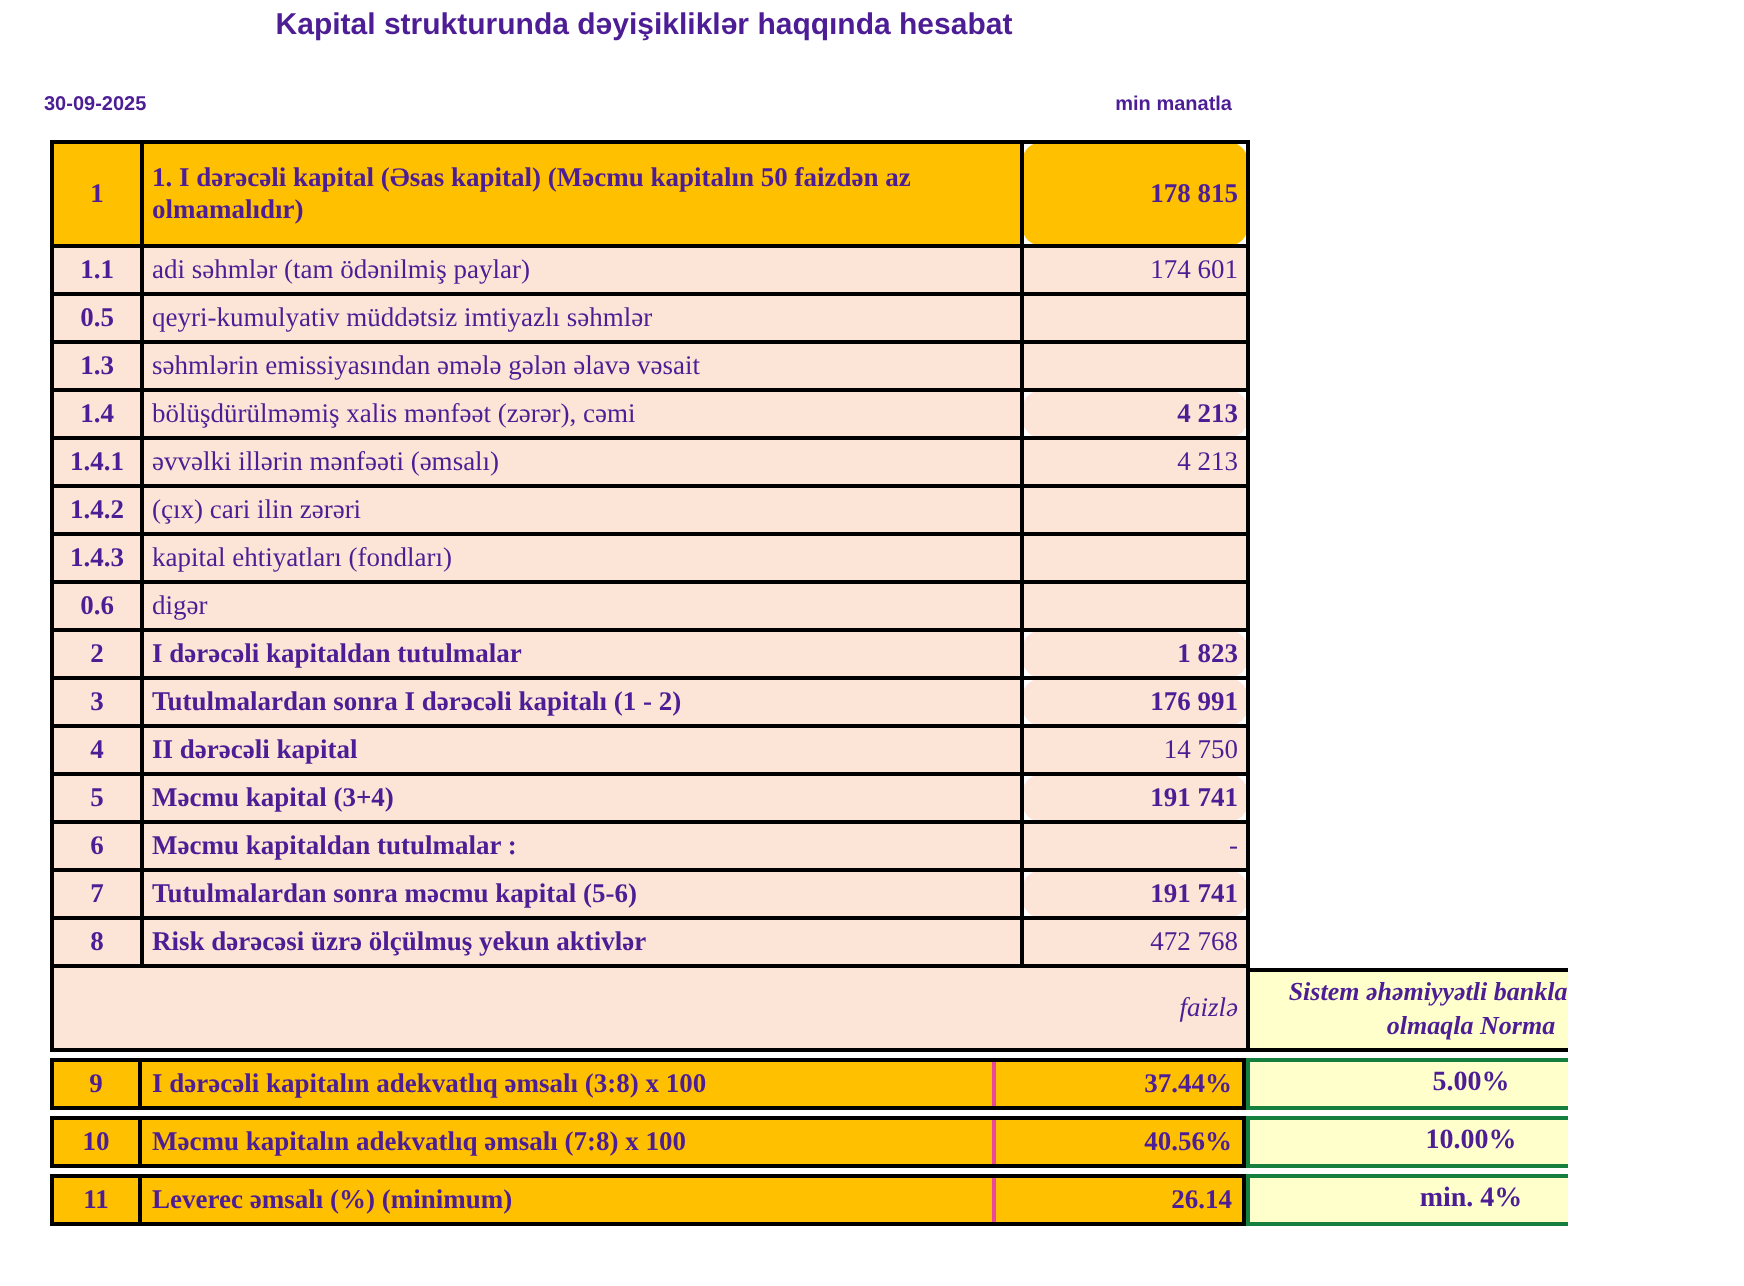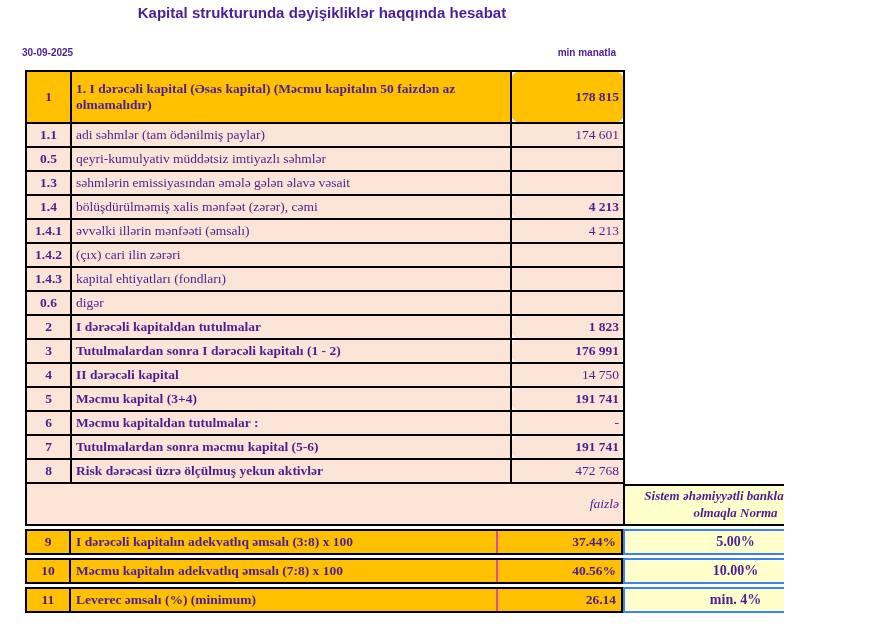--- a/index.html
+++ b/index.html
@@ -49,21 +49,21 @@
   .ratio-row .rdesc { flex:1; border-right:2px solid #ec4899; display:flex; align-items:center; padding:0 5px; }
   .ratio-row .rval  { width:110px; display:flex; align-items:center; justify-content:flex-end; padding:0 5px;margin-left:13px; }
 
   .norma { position:absolute; left:623px; top:484px; width:225px; }
   .norma-head {
     border:2px solid #000; background:#FFFFCC; height:42px;
     display:flex; align-items:center; justify-content:center; text-align:center;
     font-weight:bold; font-size:13px; line-height:1.3; padding:0 10px;font-style:italic;
   }
   .norma-box {
-    border:2px solid #3b82f6; background:#FFFFCC; height:26px; margin-top:3px;
+    border:2px solid #15803d; background:#FFFFCC; height:26px; margin-top:3px;
     display:flex; align-items:center; justify-content:center;
     font-weight:bold; font-size:14px;
   }
 </style>
 </head>
 <body>
 
 <div class="page">
 
   <div class="title">Kapital strukturunda dəyişikliklər haqqında hesabat</div>

